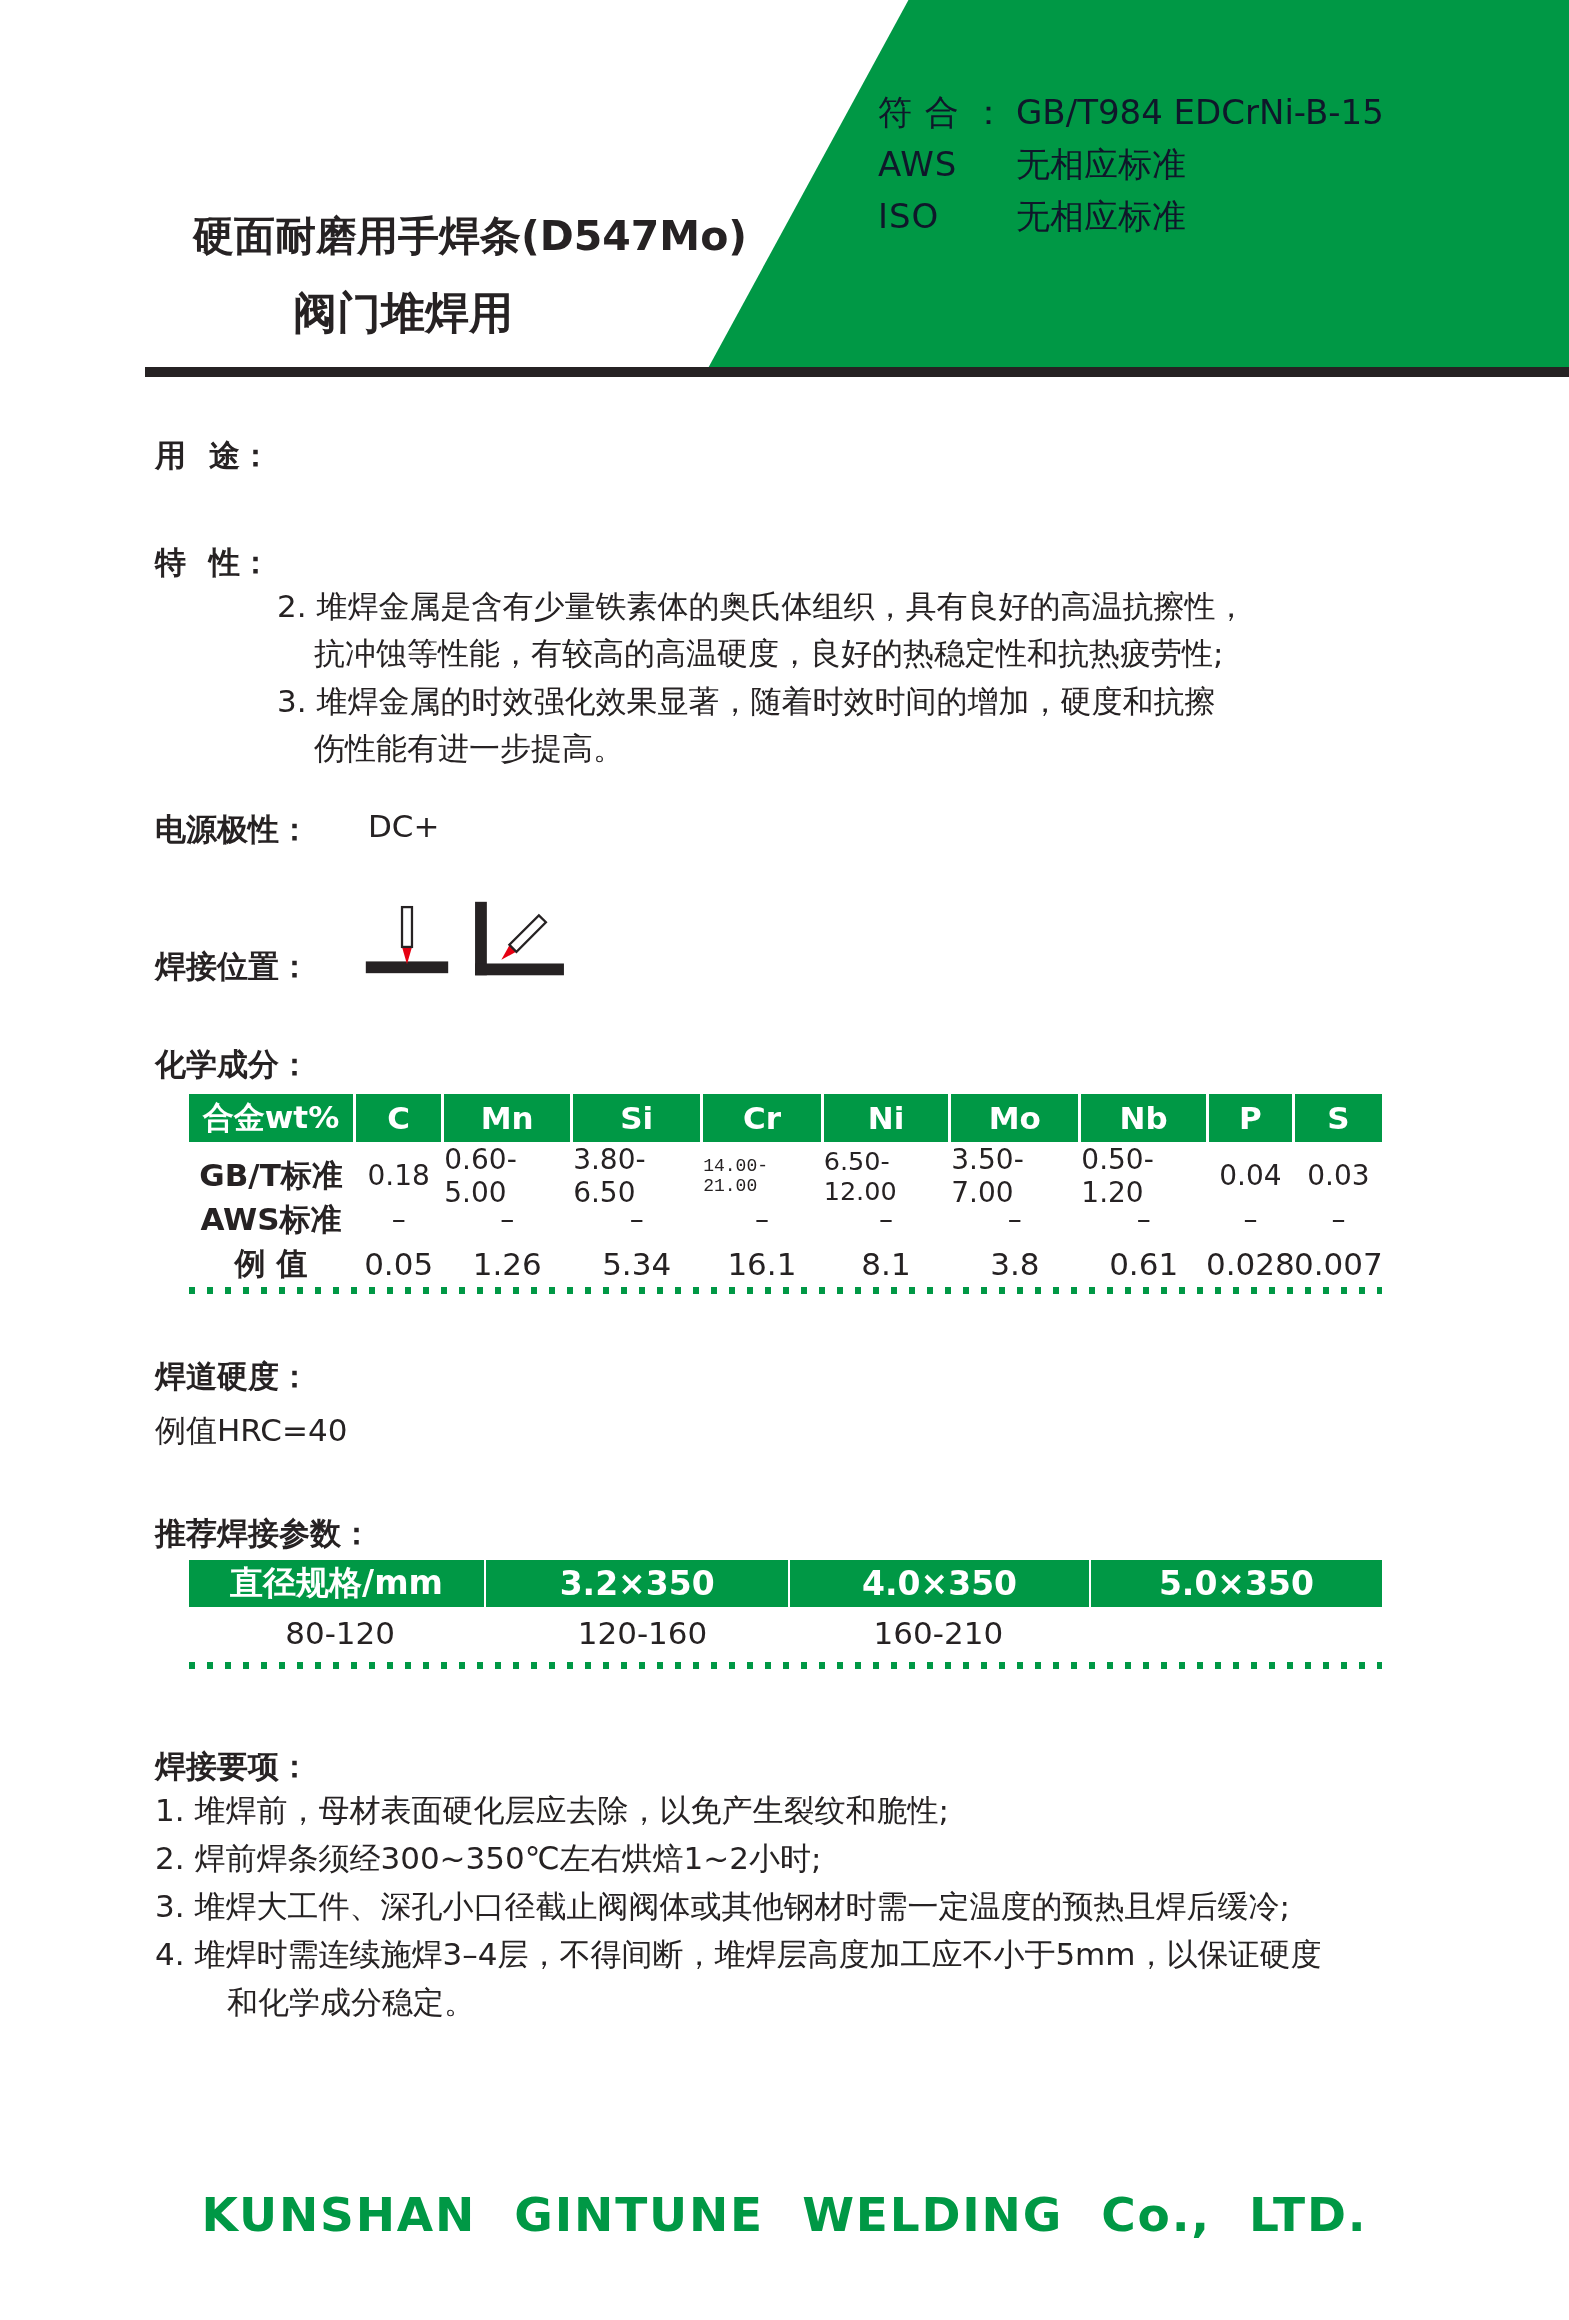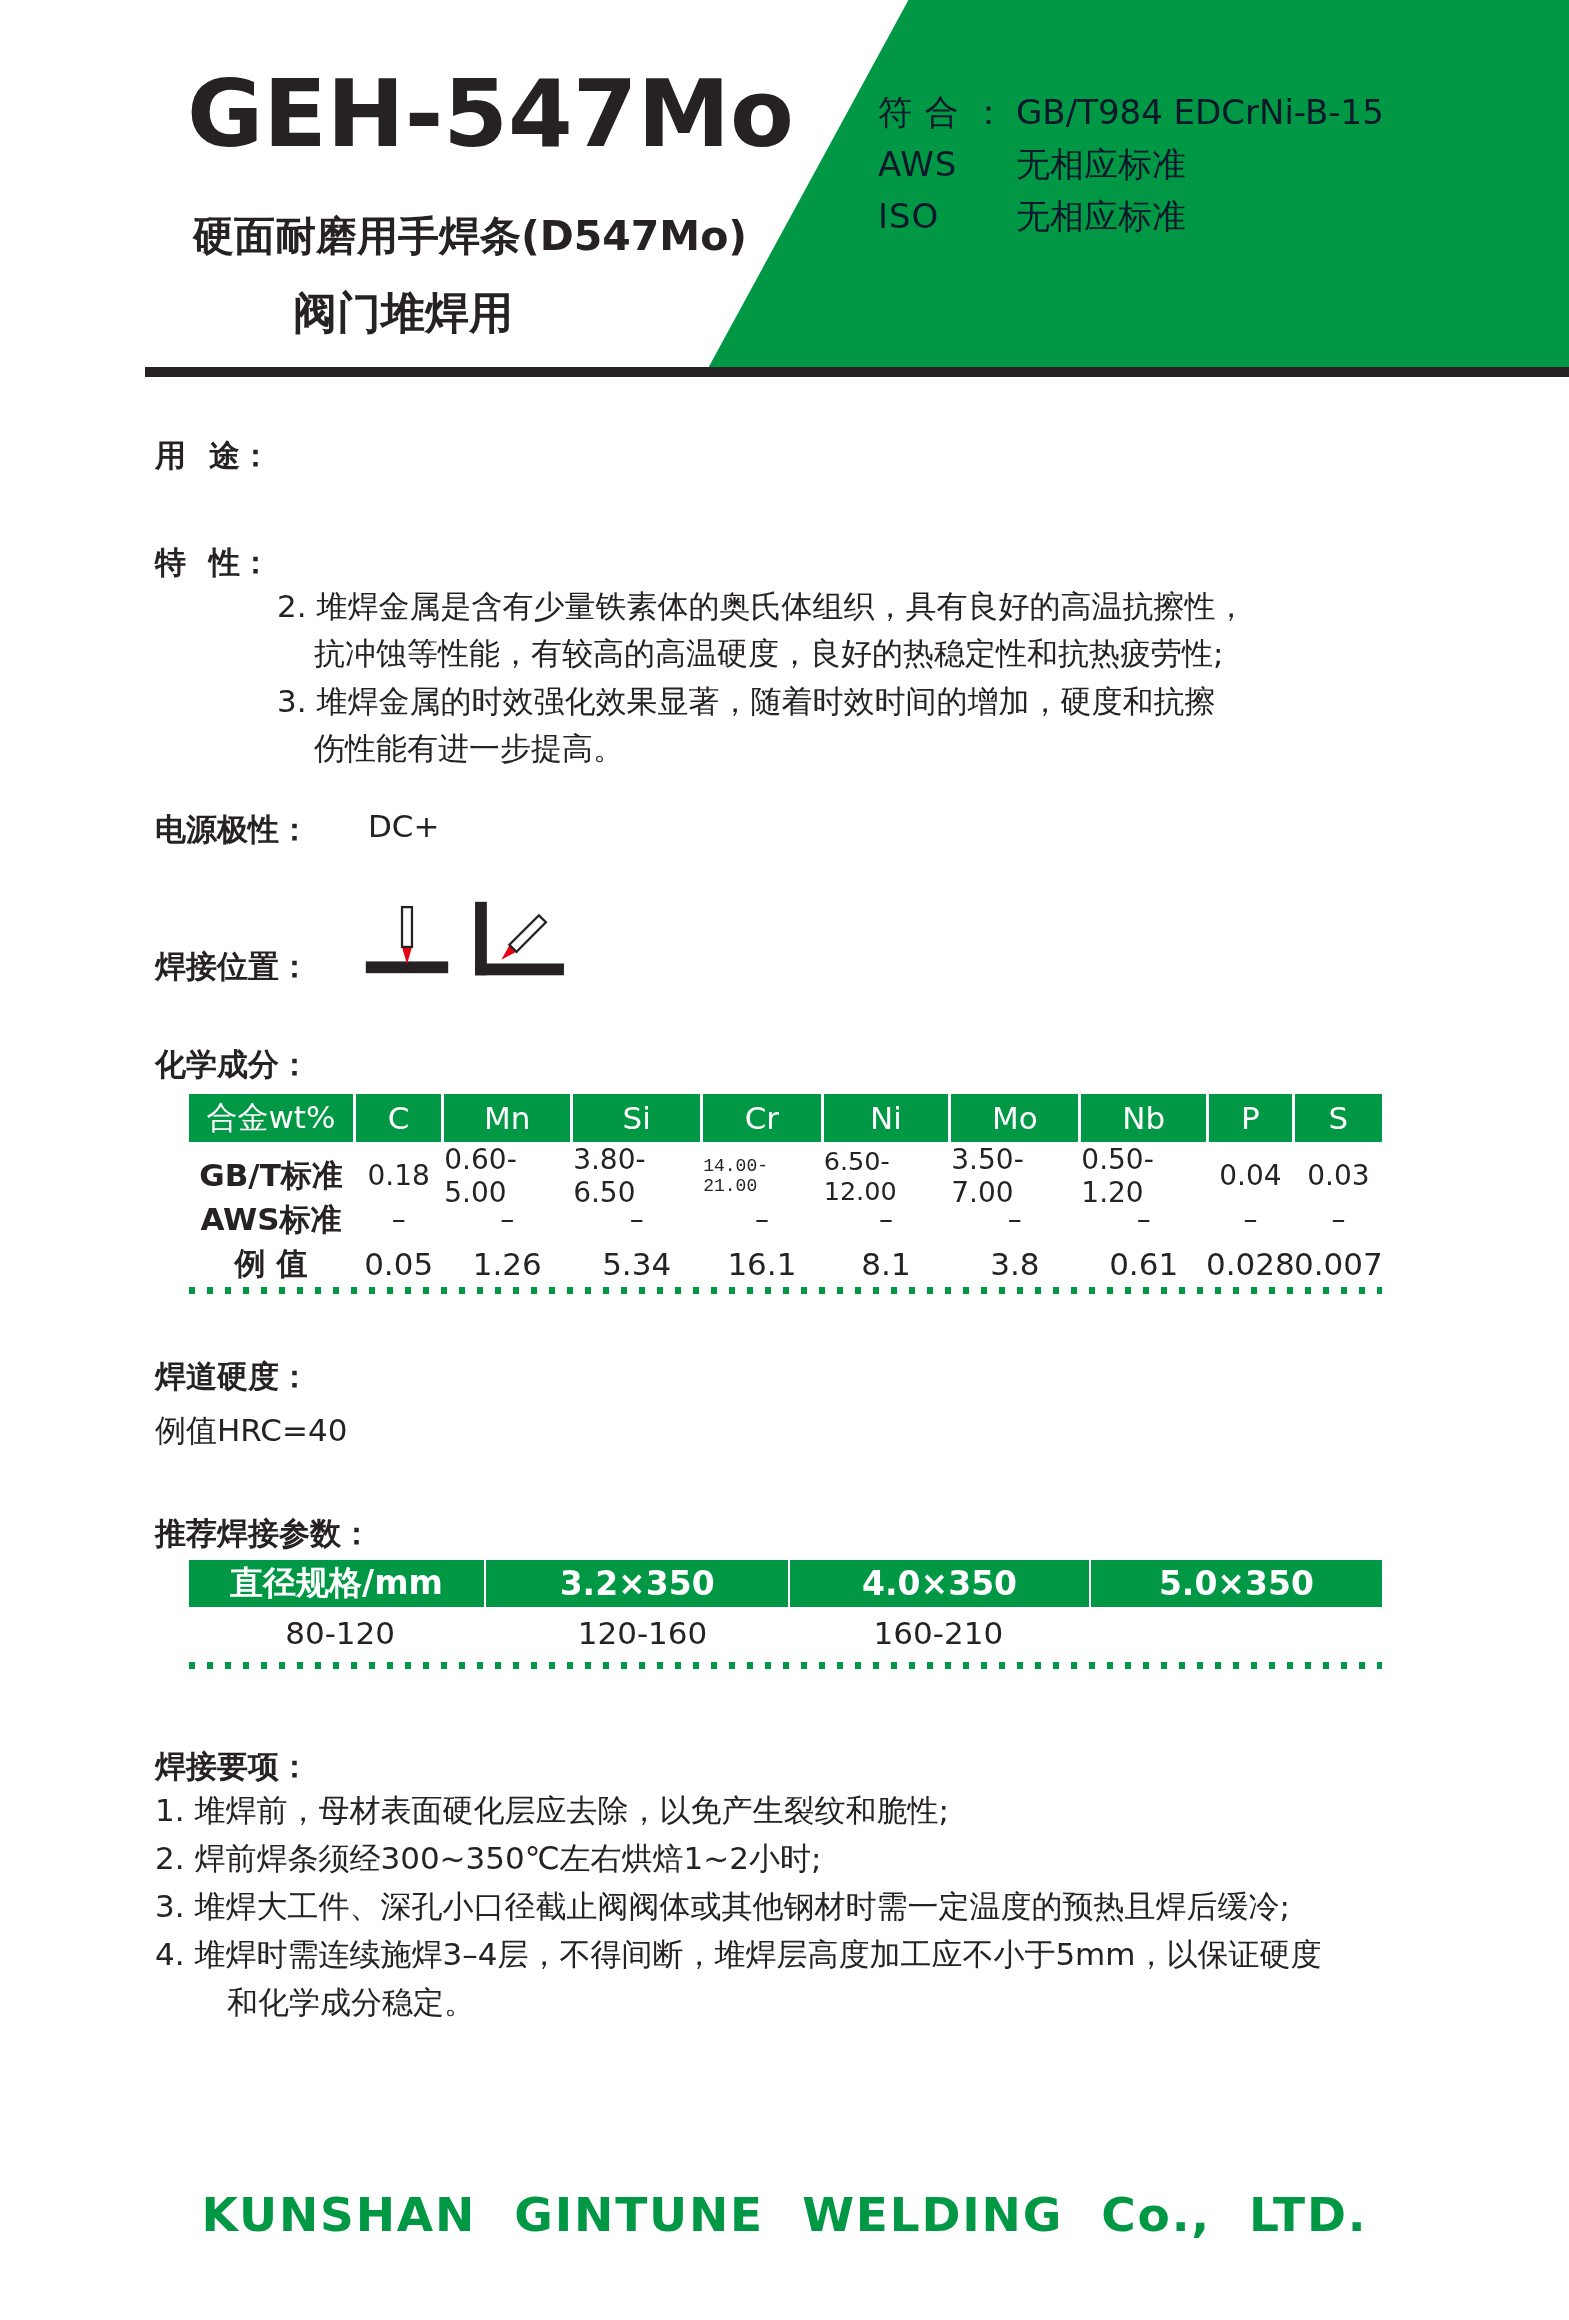--- a/index.html
+++ b/index.html
@@ -41,21 +41,21 @@
 
   .two-char-label{display:flex;justify-content:space-between;width:116px;font-size:31px;font-weight:bold;}
 
   
   .pos-icon{display:block;}
 
   
   .tbl{left:189px;width:1193px;}
   .tbl-row{display:flex;width:100%;}
   .cell{box-sizing:border-box;display:flex;align-items:center;justify-content:center;}
-  .head-cell{background:#009845;color:#fff;font-weight:normal;font-size:31px;border-right:3.6px solid #fff;height:48px;}
+  .head-cell{background:#009845;color:#fff;font-weight:bold;font-size:31px;border-right:3.6px solid #fff;height:48px;}
   .head-cell.last{border-right:none;}
   .data-cell{font-size:28px;height:44px;border-right:3.6px solid transparent;}
   .data-cell.last{border-right:none;}
   .c0{width:14.0%;} .c1{width:7.4%;} .c2{width:10.8%;} .c3{width:10.9%;} .c4{width:10.1%;}
   .c5{width:10.7%;} .c6{width:10.9%;} .c7{width:10.7%;} .c8{width:7.2%;} .c9{width:7.3%;}
 
   .p-head-cell{background:#009845;color:#fff;font-weight:bold;font-size:33px;border-right:2.7px solid #fff;height:47px;}
   .p-head-cell.last{border-right:none;}
   .p-data-cell{font-size:31px;height:51px;border-right:2.7px solid transparent;}
   .p0{width:24.9%;} .p1{width:25.5%;} .p2{width:25.2%;} .p3{width:24.4%;}
@@ -88,21 +88,20 @@
         <span class="std-label">AWS</span>
         <span>无相应标准</span>
       </div>
       <div class="banner-row">
         <span class="std-label">ISO</span>
         <span>无相应标准</span>
       </div>
     </div>
   </div>
 
-  <div class="abs product-model">GEH-547Mo</div>
   <div class="abs product-subtitle">硬面耐磨用手焊条(D547Mo)</div>
   <div class="abs application-tag">阀门堆焊用</div>
   <div class="abs header-rule"></div>
 
   <div class="abs" style="left:155px;top:435px;">
     <div style="display:flex;align-items:flex-start;">
       <div class="two-char-label">
         <span>用</span>
         <span>途：</span>
       </div>

